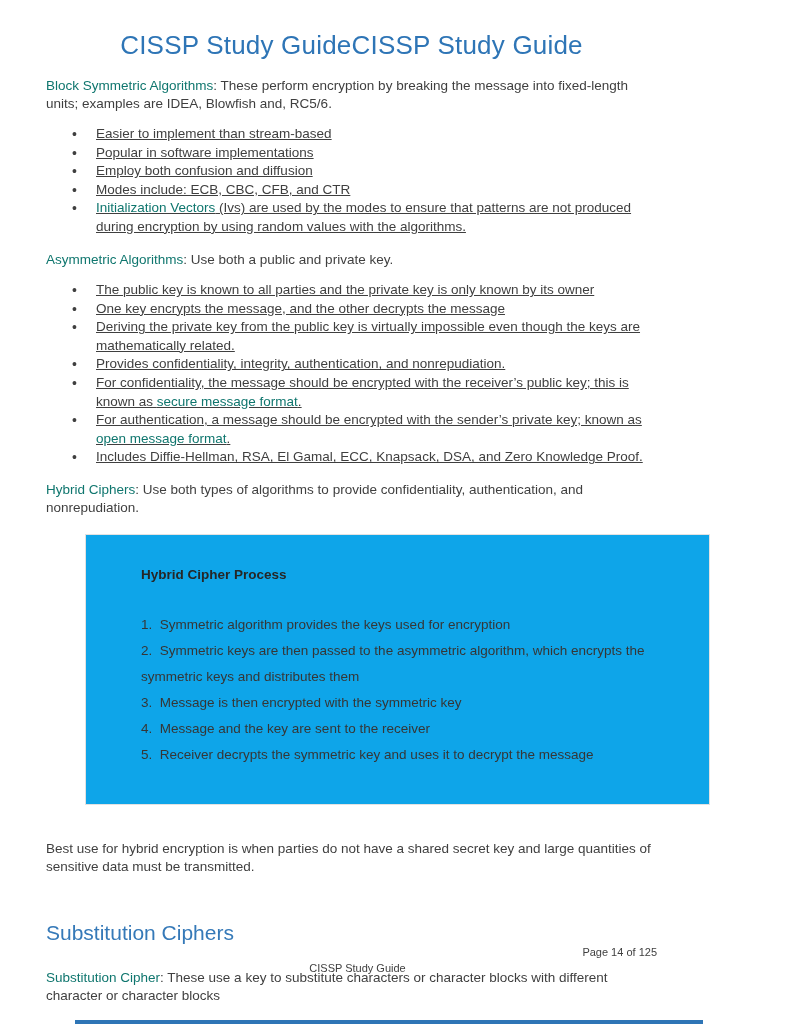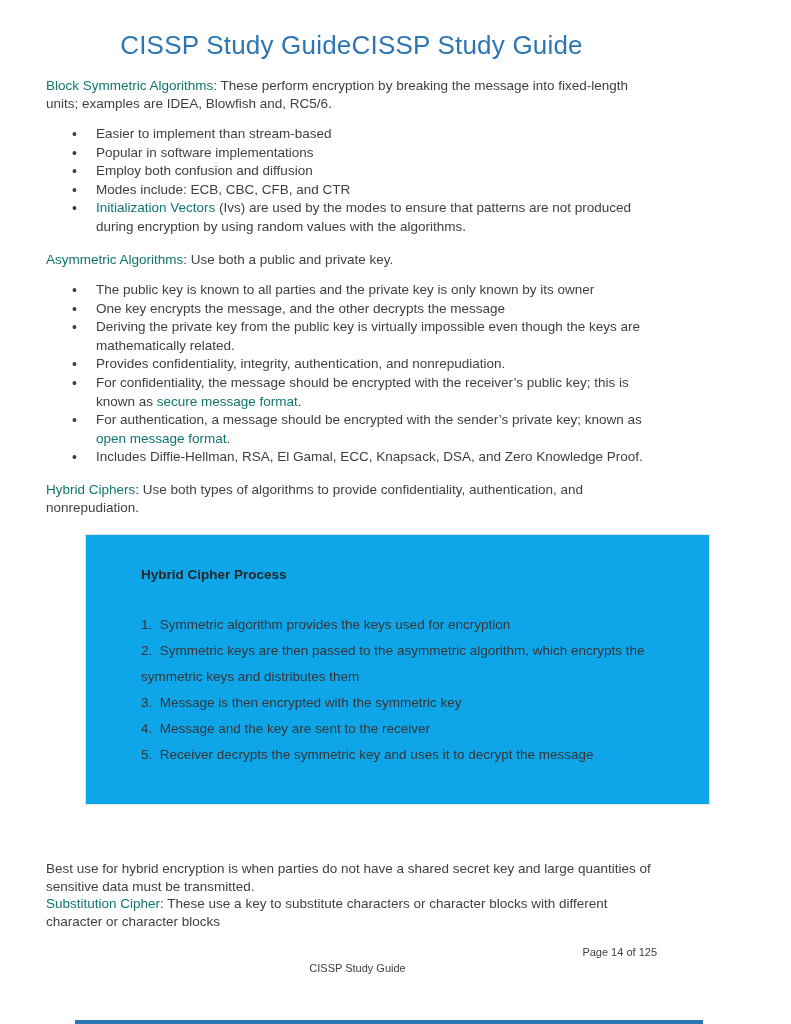--- a/index.html
+++ b/index.html
@@ -32,20 +32,21 @@
   .orange { color: #0f766e; }
   ul.bullets {
     list-style: none;
     margin: 0 0 14px 24px;
   }
   ul.bullets li {
     position: relative;
     padding-left: 26px;
     font-size: 13.5px;
     line-height: 18.6px;
+    text-decoration: underline;
   }
   ul.bullets li::before {
     content: "\2022";
     position: absolute;
     left: 2px;
     font-size: 14px;
   }
   .hybrid-box {
     margin: 18px 0 0 39px;
     width: 625px;
@@ -64,21 +65,21 @@
   .step {
     counter-increment: step;
     font-size: 13.5px;
     line-height: 26px;
     color: #363636;
   }
   .step::before {
     content: counter(step) ".\00a0\00a0";
   }
   .best-use {
-    margin-top: 55px;
+    margin-top: 35px;
     margin-bottom: 0;
   }
   .section-heading {
     color: #3579b8;
     font-size: 21px;
     font-weight: 500;
     margin: 46px 0 24px 0;
   }
   .footer {
     position: absolute;
@@ -140,20 +141,21 @@
       <div class="step">Symmetric algorithm provides the keys used for encryption</div>
       <div class="step">Symmetric keys are then passed to the asymmetric algorithm, which encrypts the symmetric keys and distributes them</div>
       <div class="step">Message is then encrypted with the symmetric key</div>
       <div class="step">Message and the key are sent to the receiver</div>
       <div class="step">Receiver decrypts the symmetric key and uses it to decrypt the message</div>
     </div>
   </div>
 
   <p class="para best-use">Best use for hybrid encryption is when parties do not have a shared secret key and large quantities of sensitive data must be transmitted.</p>
 
+  <h2 class="section-heading">Substitution Ciphers</h2>
 
   <p class="para"><span class="orange">Substitution Cipher</span><span>: These use a key to substitute characters or character blocks with different character or character blocks</span></p>
 
   <div class="footer">
     <span class="page-number">Page 14 of 125</span>
     <span class="footer-doc-title">CISSP Study Guide</span>
   </div>
 
   <div class="bottom-bar"></div>
 

